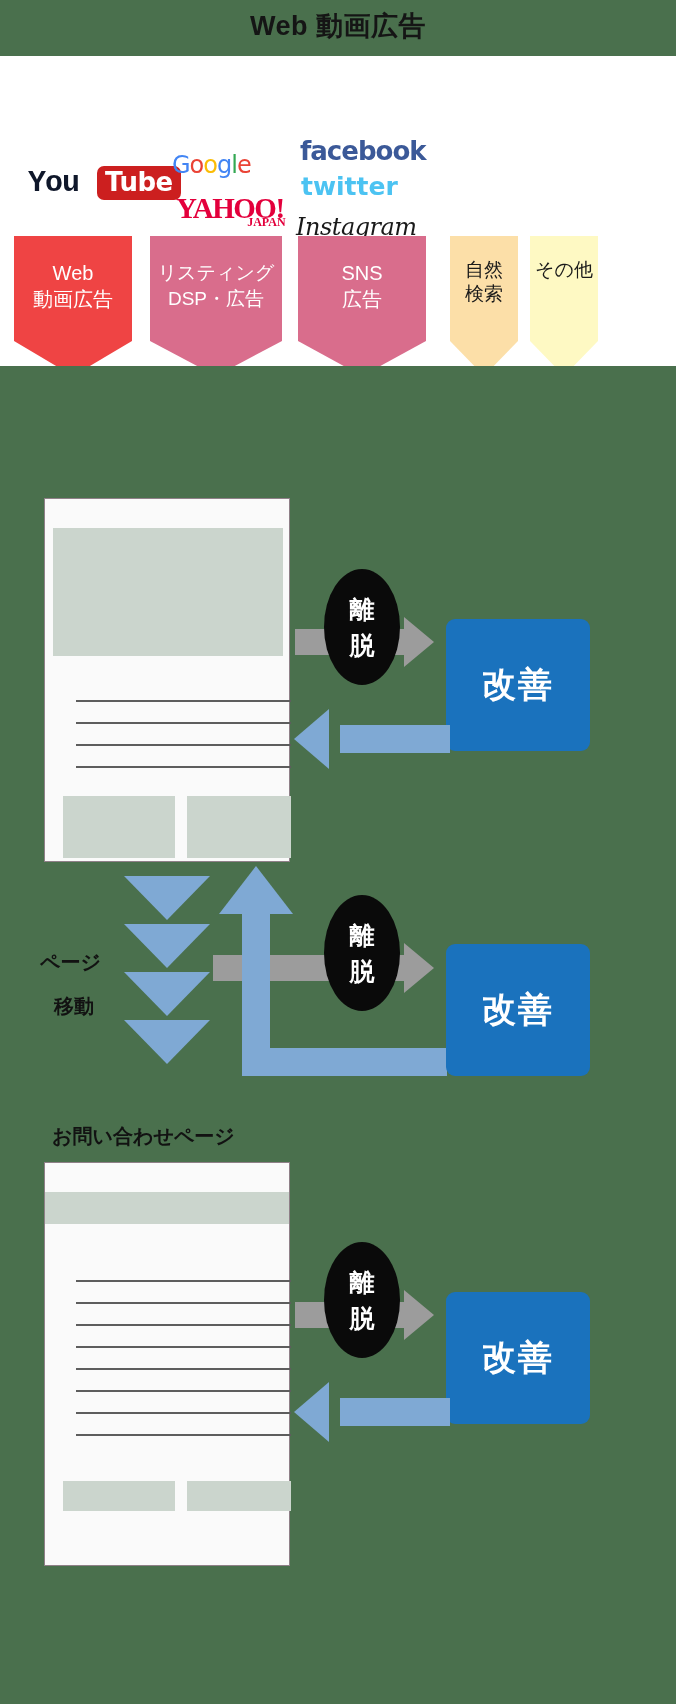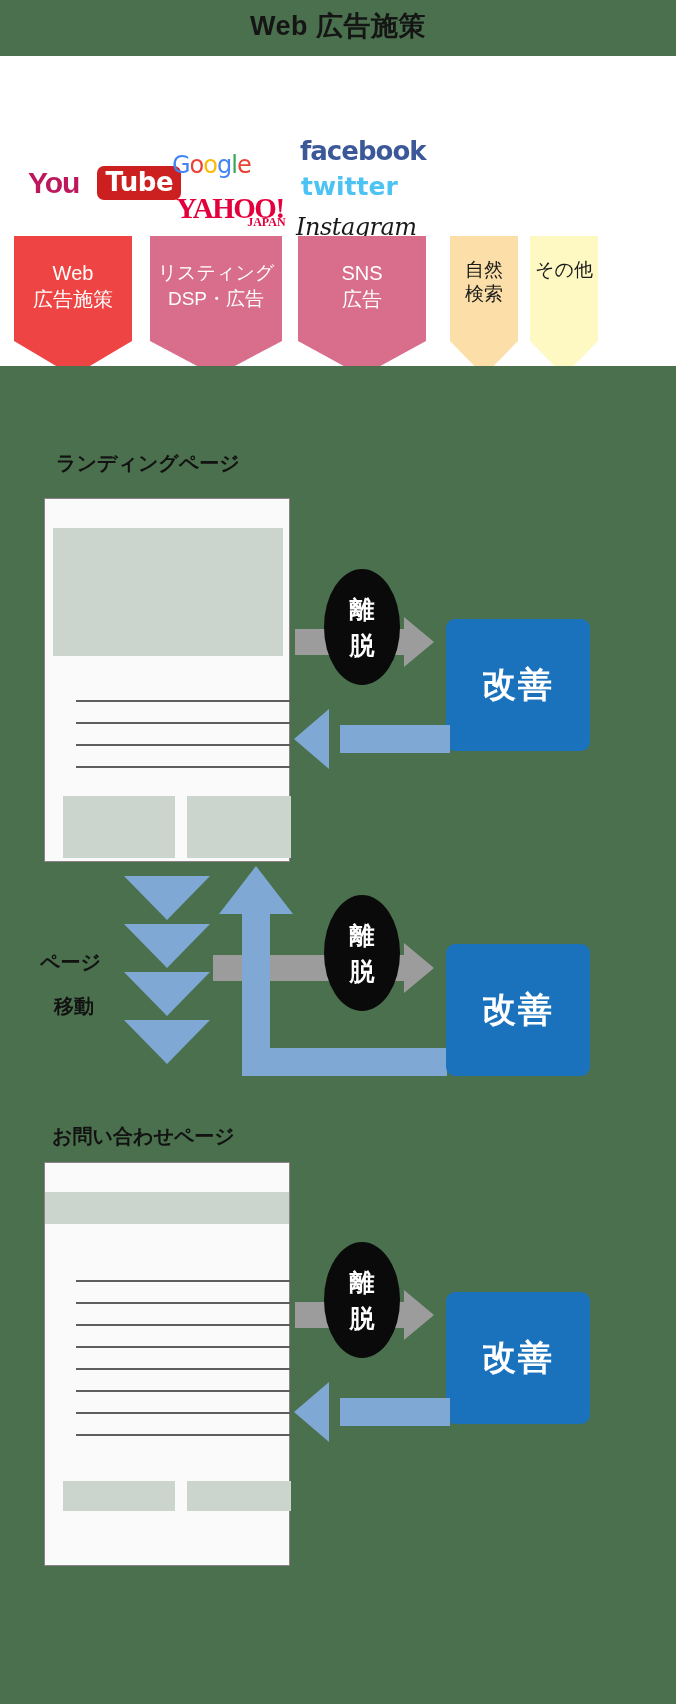--- a/index.html
+++ b/index.html
@@ -46,23 +46,23 @@
   }
 
   
   .logo-youtube {
     position: absolute;
     left: 28px; top: 110px;
     display: flex; align-items: center;
     font-weight: 700;
   }
   .yt-you {
-    font-size: 30px; color: #be185d;
+    font-size: 30px; color: #0f172a;
     letter-spacing: -1px;
-    font-family: Liberation Sans, sans-serif;
+    font-family: Liberation Mono, monospace;
   }
   .yt-box {
     background: #cc1f1f;
     color: #ffffff;
     font-size: 26px;
     padding: 1px 8px 3px 8px;
     border-radius: 7px;
     margin-left: 18px;
     letter-spacing: -0.5px;
     font-family: "DejaVu Sans", sans-serif;
@@ -304,21 +304,21 @@
     border-right: 43px solid transparent;
     border-top: 44px solid #7fa9d4;
   }
 </style>
 </head>
 <body>
 
 <div id="root">
 
   <div class="title-band">
-    <div class="title-text">Web 広告施策</div>
+    <div class="title-text">Web 動画広告</div>
   </div>
 
   <div class="logo-zone">
 
     <div class="logo-youtube">
       <span class="yt-you">You</span>
       <span class="yt-box">Tube</span>
     </div>
 
     <div class="logo-google">
@@ -331,42 +331,41 @@
     </div>
 
     <div class="logo-facebook">facebook</div>
     <div class="logo-twitter">twitter</div>
     <div class="logo-instagram">Instagram</div>
     <div class="logo-line">LINE</div>
   </div>
 
   <div class="banner b-web">
     <div>Web</div>
-    <div>広告施策</div>
+    <div>動画広告</div>
   </div>
   <div class="banner b-listing">
     <div>リスティング</div>
     <div>DSP・広告</div>
   </div>
   <div class="banner small b-organic">
     <div>自然</div>
     <div>検索</div>
   </div>
   <div class="banner b-sns">
     <div>SNS</div>
     <div>広告</div>
   </div>
   <div class="banner small b-other">
     <div>その他</div>
   </div>
 
   <div class="green-panel">
 
 
-    <div class="mock-label" style="left:56px; top:84px;">ランディングページ</div>
 
     <div class="page-mock" style="left:44px; top:132px; width:246px; height:364px;">
       <div class="mock-hero" style="left:8px; top:29px; width:230px; height:128px;"></div>
       <div class="mock-line" style="left:31px; top:201px; width:215px;"></div>
       <div class="mock-line" style="left:31px; top:223px; width:215px;"></div>
       <div class="mock-line" style="left:31px; top:245px; width:215px;"></div>
       <div class="mock-line" style="left:31px; top:267px; width:215px;"></div>
       <div class="mock-block" style="left:18px; top:297px; width:112px; height:62px;"></div>
       <div class="mock-block" style="left:142px; top:297px; width:104px; height:62px;"></div>
     </div>

